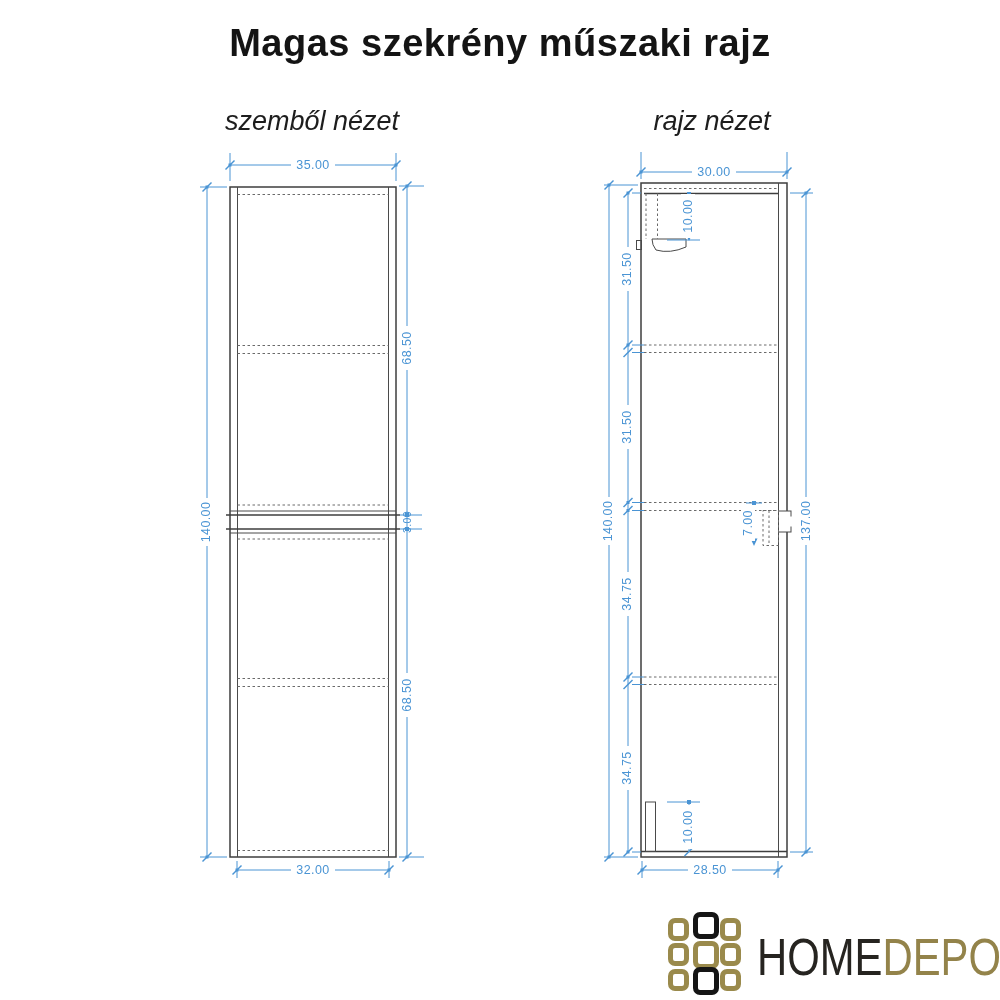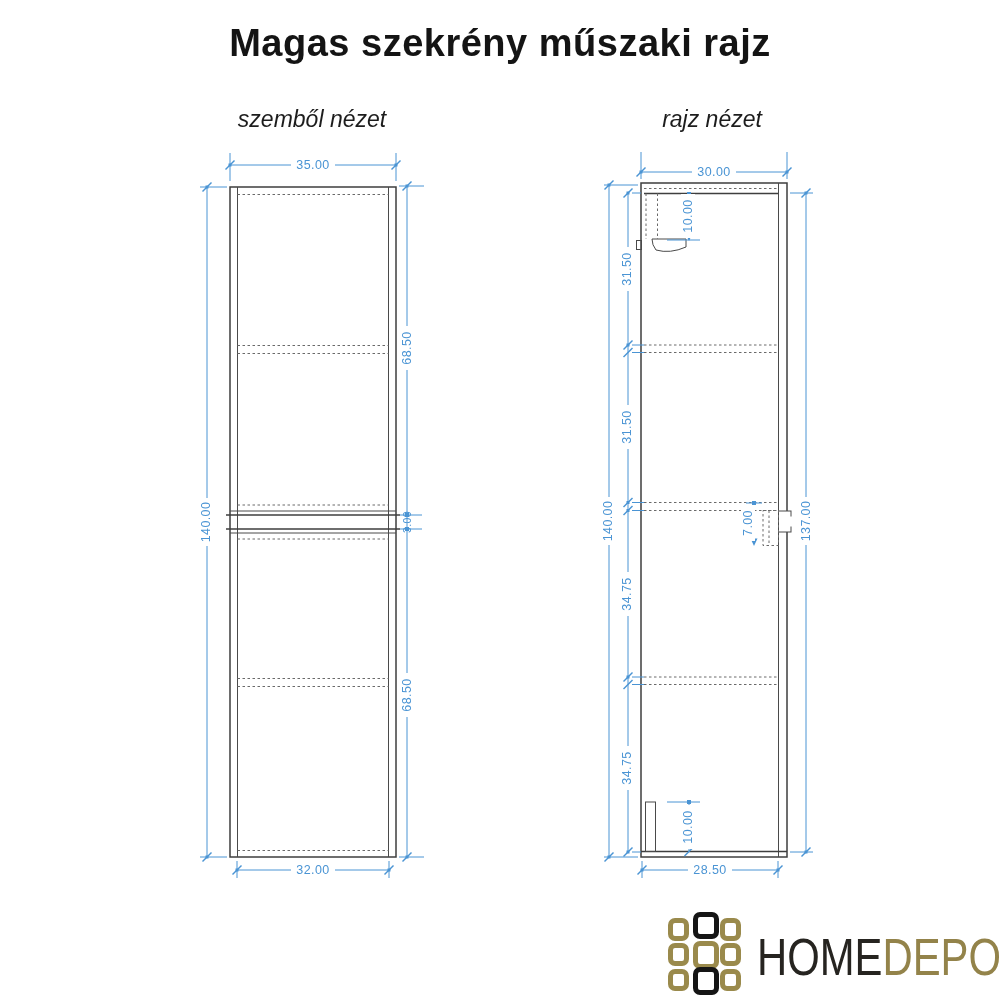--- a/index.html
+++ b/index.html
@@ -1,21 +1,21 @@
 <!DOCTYPE html>
 <html><head>
 <meta charset="utf-8">
 <style>
   html,body{margin:0;padding:0;background:#ffffff;}
   .page{position:relative;width:1000px;height:1000px;background:#fff;overflow:hidden;
         font-family:"Liberation Sans",sans-serif;}
   .title{position:absolute;top:22px;left:0;width:1000px;text-align:center;
          font-size:38px;font-weight:700;letter-spacing:.5px;color:#141414;}
   .viewlabel{position:absolute;top:106px;width:220px;text-align:center;
-             font-size:23px;font-style:italic;color:#1d1d1d;}
+             font-size:27px;font-style:italic;color:#1d1d1d;}
   .vl-front{left:202px;}
   .vl-side{left:602px;}
   svg{position:absolute;left:0;top:0;}
   .ln{stroke:#3e3e3e;stroke-width:1.5;fill:none;}
   .thin{stroke:#4a4a4a;stroke-width:1;fill:none;}
   .dsh{stroke:#6a6a6a;stroke-width:1;stroke-dasharray:2.5 2.5;fill:none;}
   .dim{stroke:#4a94d4;stroke-width:1;fill:none;}
   .tick{stroke:#4a94d4;stroke-width:1.4;fill:none;}
   .dot{fill:#4a94d4;stroke:none;}
   .arr{fill:#4a94d4;stroke:none;}

